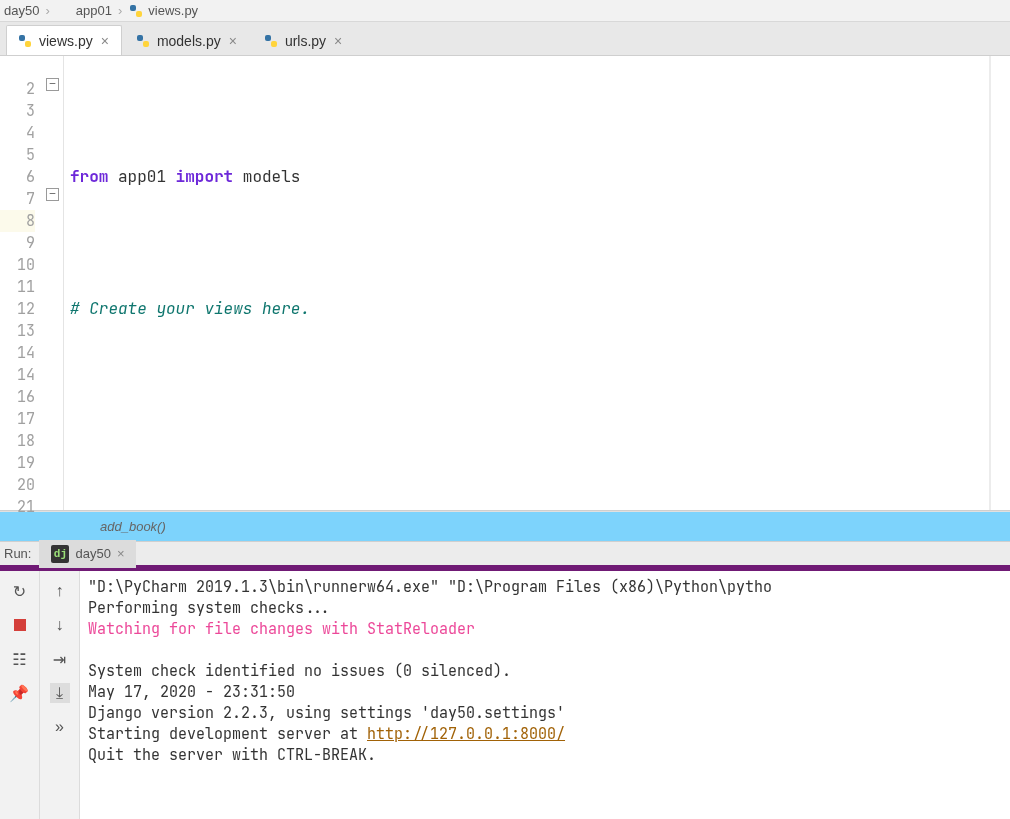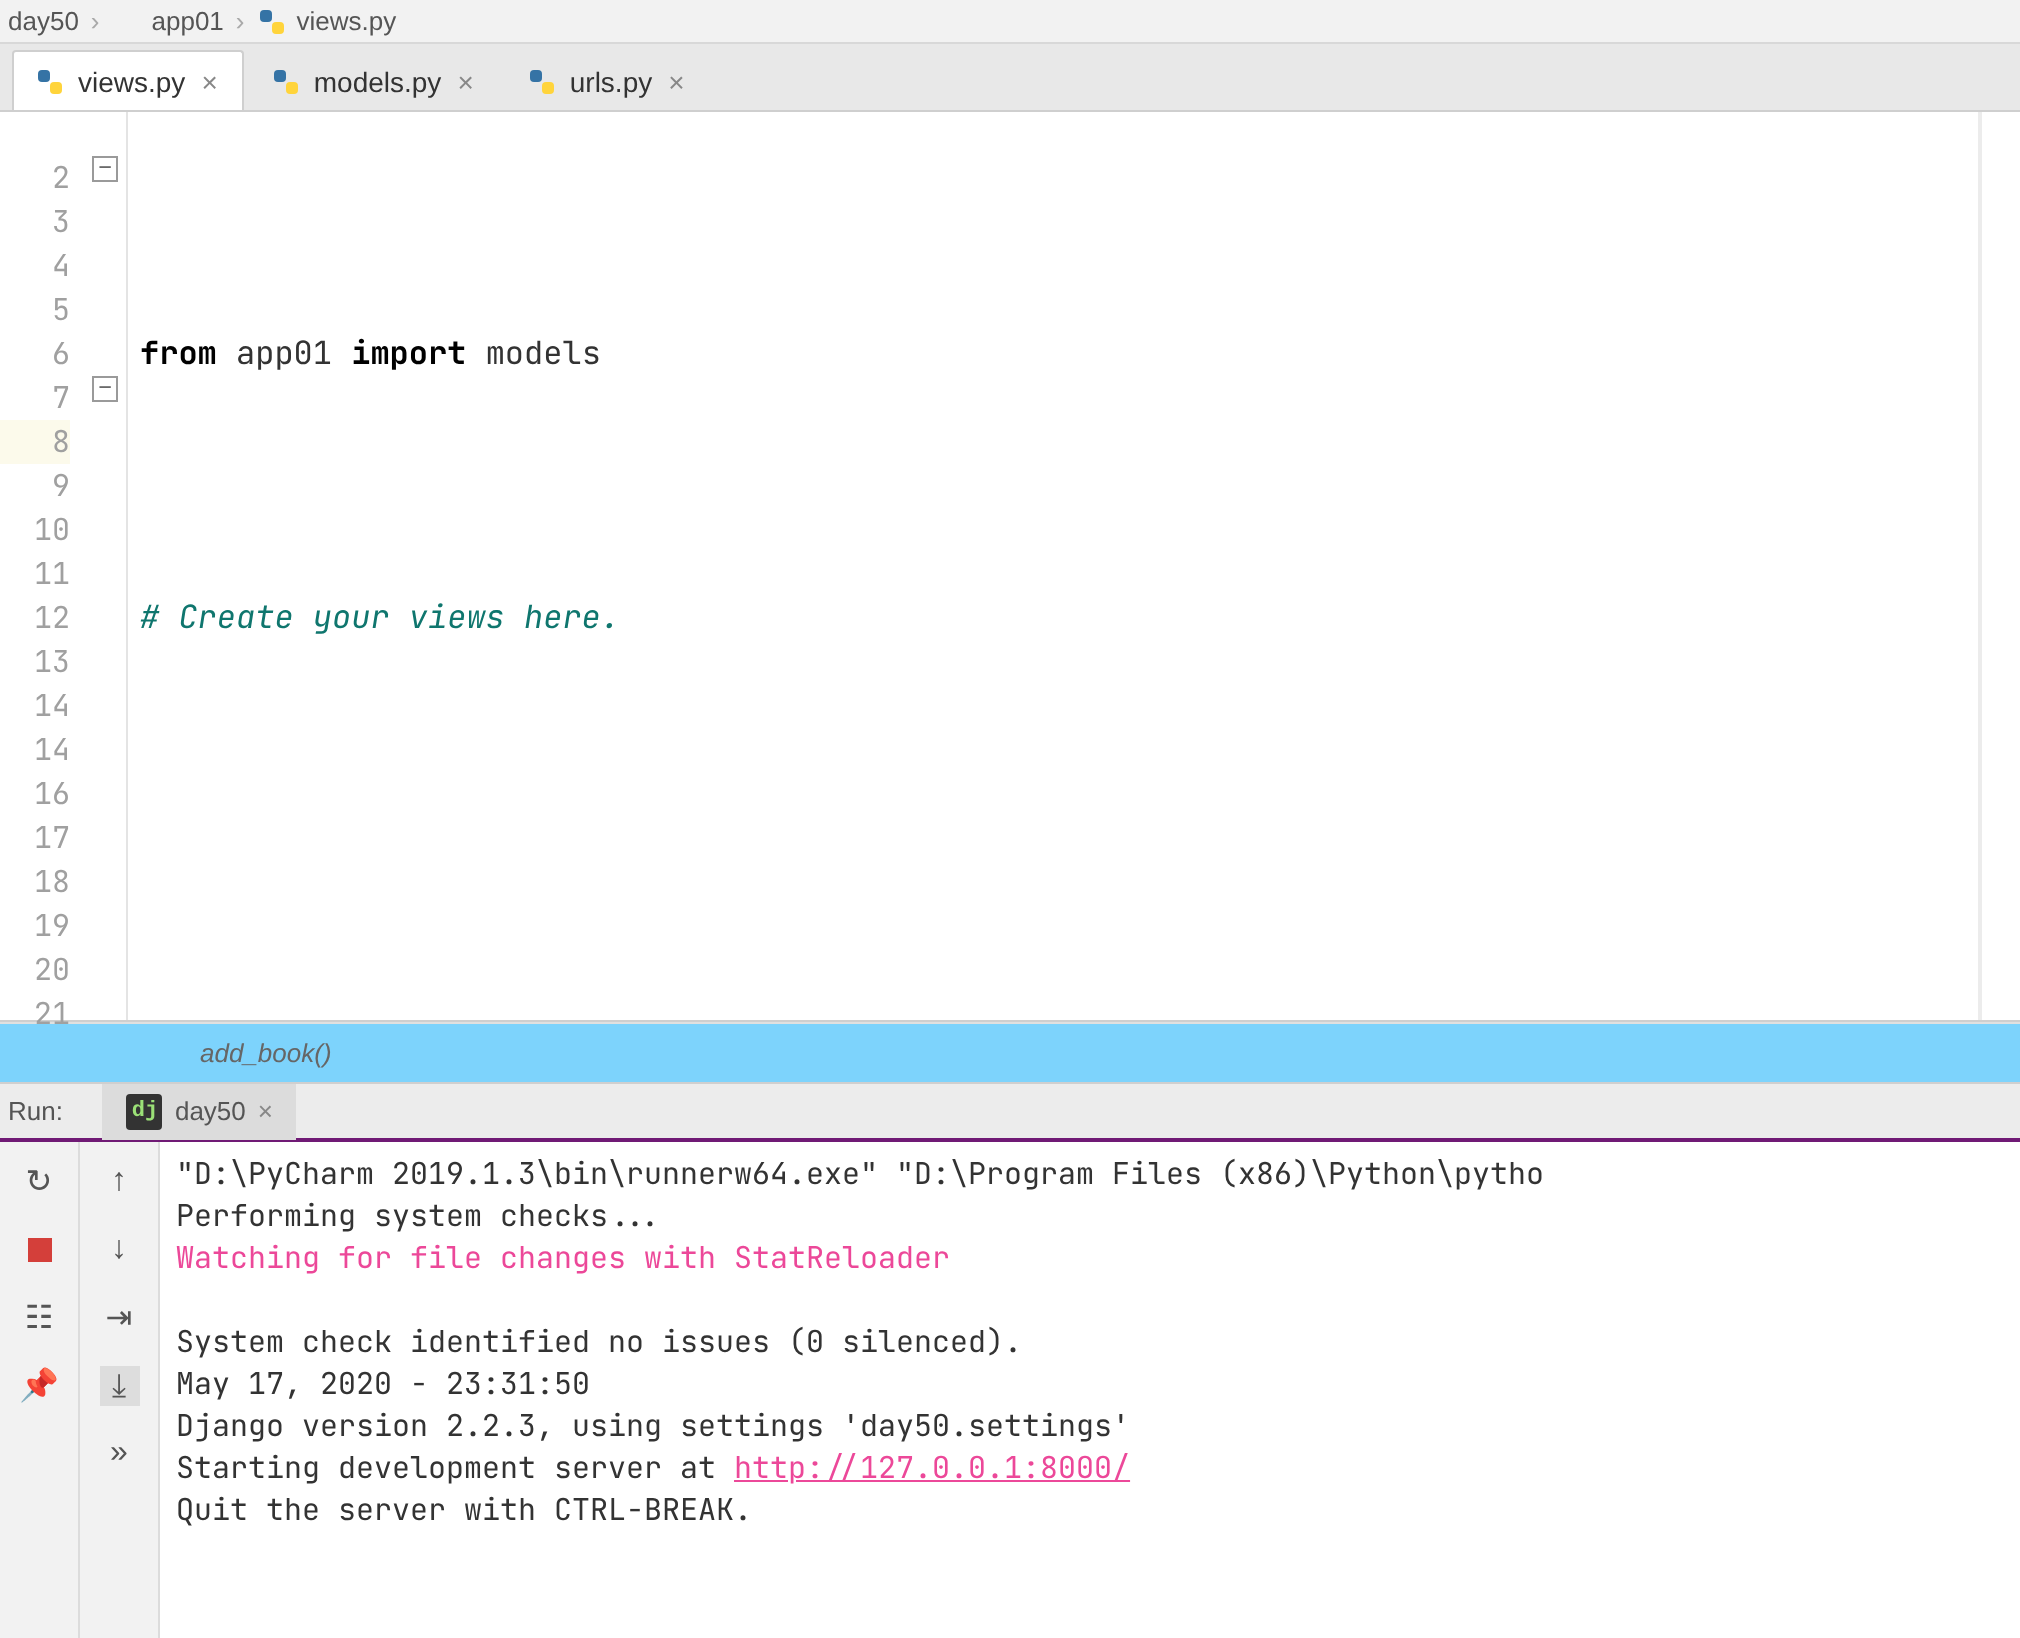--- a/index.html
+++ b/index.html
@@ -115,21 +115,21 @@
   font-size: 16px;
   line-height: 22px;
   white-space: pre;
   overflow: hidden;
   position: relative;
 }
 .code-line {
   height: 22px;
   padding-left: 6px;
 }
-.kw { color: #000000; font-weight: bold; }
+.kw { color: #6d28d9; font-weight: bold; }
 .fn-name { color: #000000; }
 .comment { color: #0f766e; font-style: italic; }
 .right-strip {
   width: 20px;
   background: #fff;
   border-left: 1px solid #ececec;
 }
 
 .crumb-status {
   height: 30px;
@@ -140,25 +140,25 @@
   padding-left: 100px;
   font-size: 13px;
   color: #666;
   font-style: italic;
 }
 
 .run-bar {
   height: 30px;
   background: #ececec;
   border-top: 1px solid #cfcfcf;
-  border-bottom: 2px solid #701a75;
+  border-bottom: 6px solid #701a75;
   display: flex;
   align-items: center;
   padding-left: 4px;
-  gap: 20px;
+  gap: 8px;
   font-size: 13px;
   color: #555;
 }
 .run-tab {
   display: flex;
   align-items: center;
   gap: 6px;
   background: #dcdcdc;
   height: 28px;
   padding: 0 12px;
@@ -202,21 +202,21 @@
   flex: 1;
   background: #fff;
   font-family: "JetBrains Mono", Consolas, monospace;
   font-size: 15px;
   line-height: 21px;
   padding: 6px 0 6px 8px;
   white-space: pre;
   overflow: hidden;
 }
 .c-red { color: #ec4899; }
-.c-link { color: #ec4899; text-decoration: underline; cursor: pointer; }
+.c-link { color: #a16207; text-decoration: underline; cursor: pointer; }
 .stop-sq { width:12px;height:12px;background:#d43f3a;display:inline-block;}
 .dj-icon{
   width:18px;height:18px;background:#333;color:#9be077;font-size:11px;
   display:inline-flex;align-items:center;justify-content:center;font-weight:bold;border-radius:2px;font-family:Liberation Mono, monospace;
 }
 </style>
 </head>
 <body>
 
 <div class="breadcrumb-bar">

